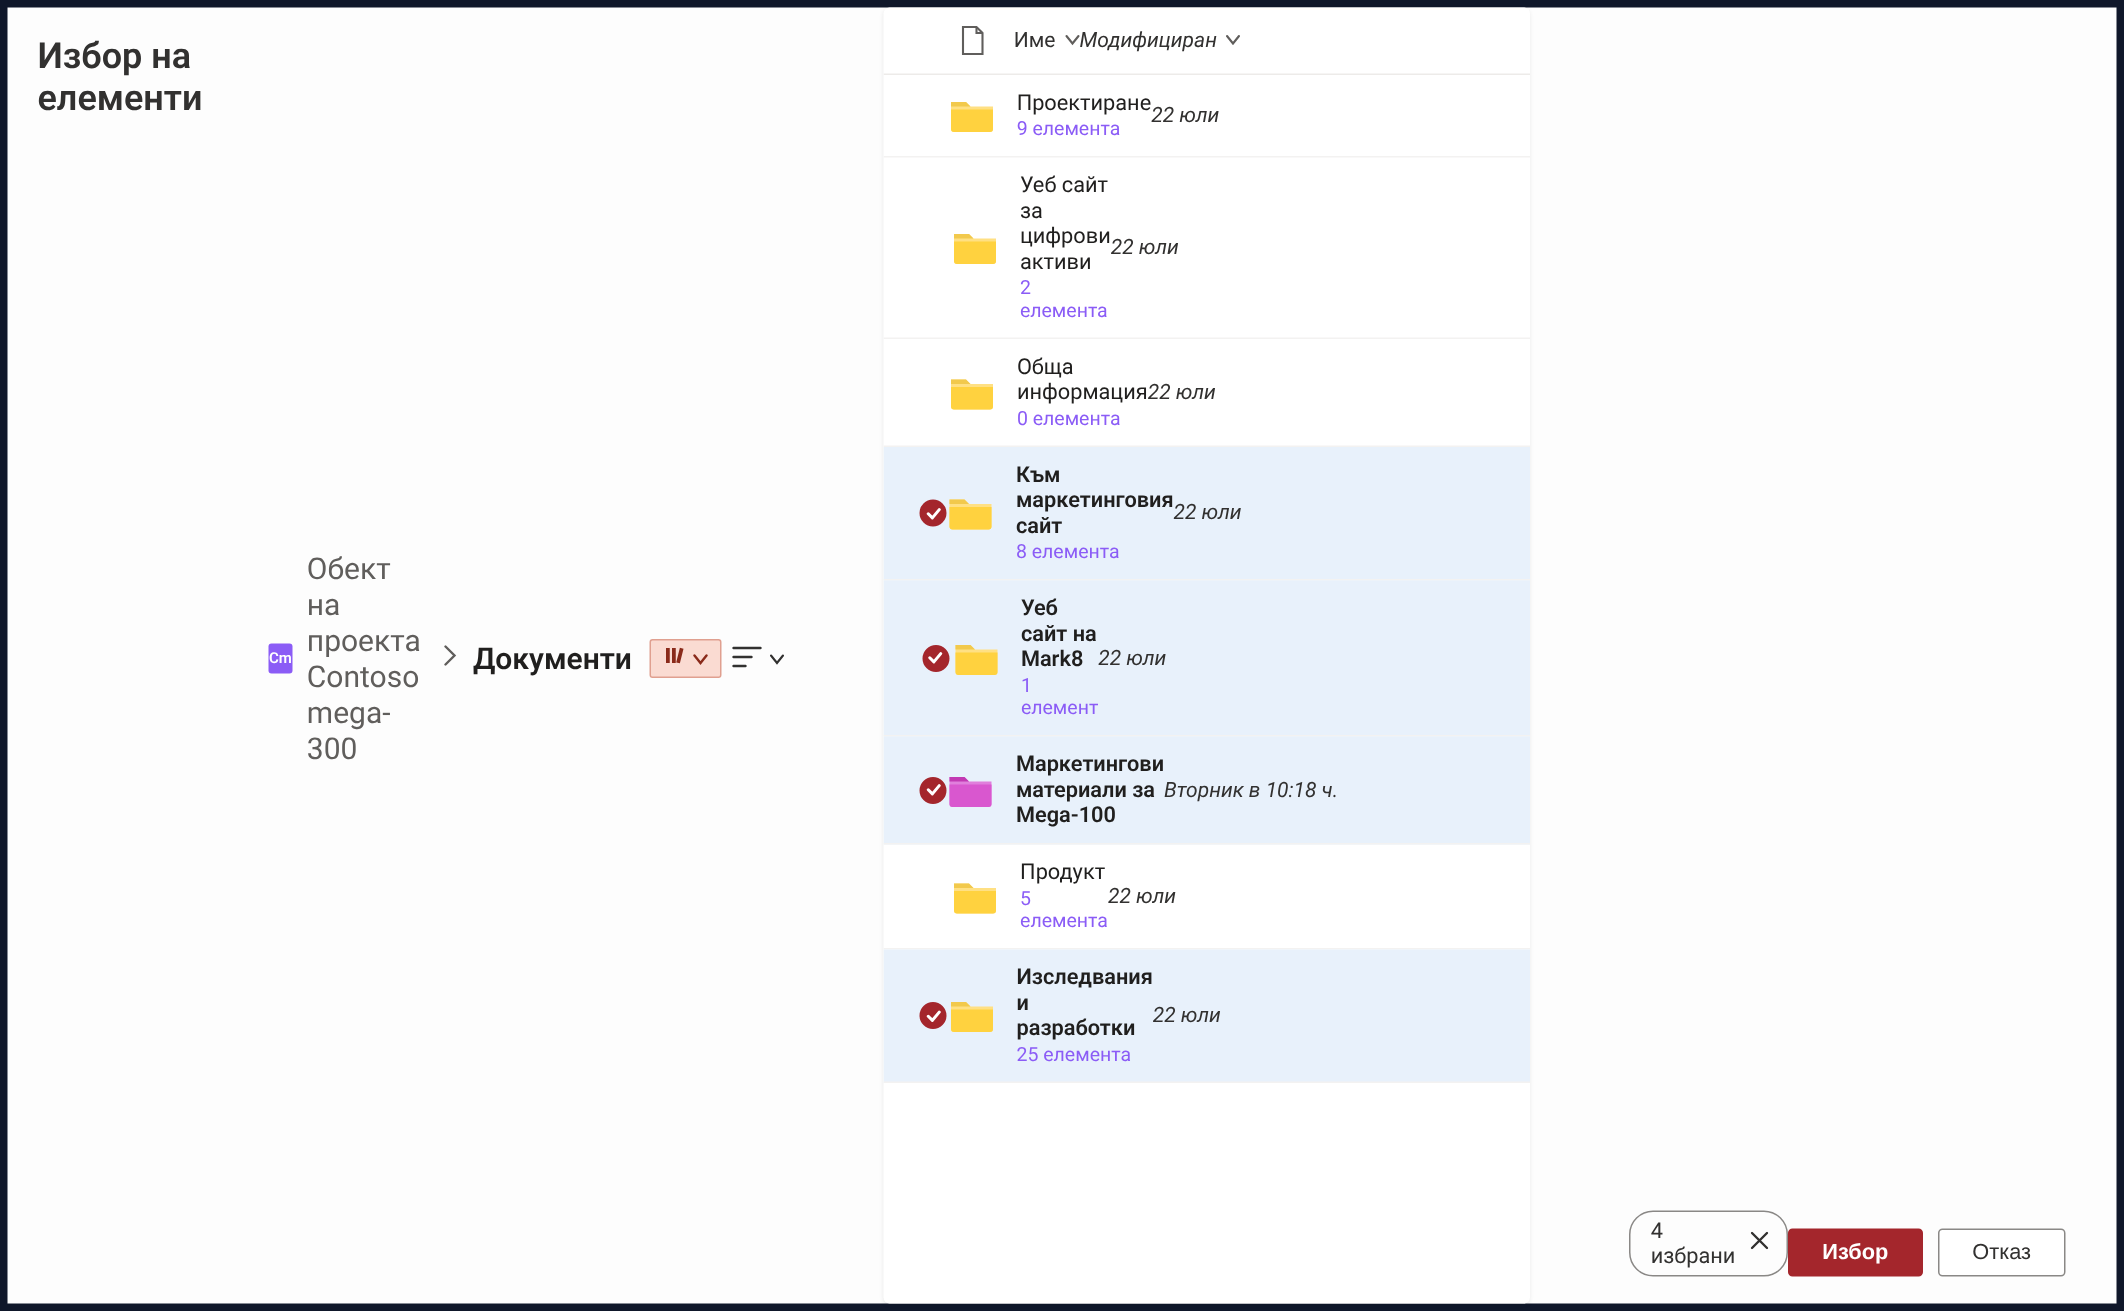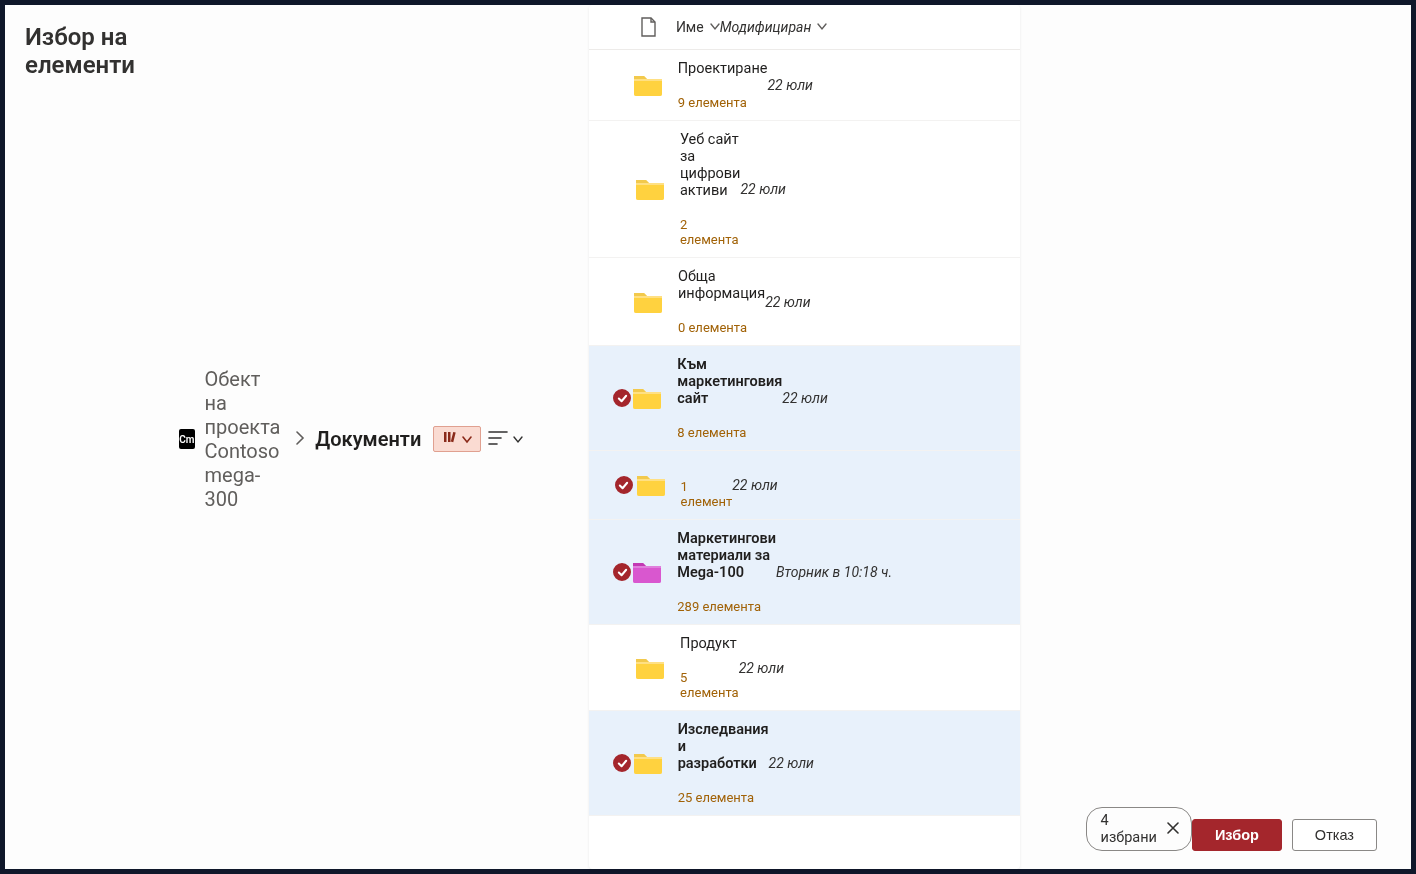--- a/index.html
+++ b/index.html
@@ -27,21 +27,21 @@
   .breadcrumb-row {
     display:flex; align-items:center; justify-content:space-between;
     padding:18px 20px 14px 20px;
   }
   .breadcrumb {
     display:flex; align-items:center; gap:10px;
     font-size:20px;
     color:#605e5c;
   }
   .bc-icon {
-    width:20px; height:20px; background:#000000; border-radius:2px;
+    width:20px; height:20px; background:#8b5cf6; border-radius:2px;
     display:flex; align-items:center; justify-content:center;
     color:#fff; font-size:10px; font-weight:600;
   }
   .bc-chevron { color:#605e5c; font-size:14px; }
   .bc-current { color:#201f1e; font-weight:600; }
   .lib-pill {
     display:inline-flex; align-items:center; gap:4px;
     background:#fadbd2; border:1px solid #e0a090;
     padding:2px 8px; border-radius:2px;
     font-size:15px; color:#8a2a1a;
@@ -90,21 +90,21 @@
     background:#a4262c; border-color:#a4262c;
   }
   .check svg { display:none; }
   .row.selected .check svg { display:block; }
   .folder {
     width:32px; height:26px;
   }
   .name-block { flex:1; padding-left:14px; }
   .name-line { font-size:14.5px; color:#201f1e; font-weight:400; }
   .row.selected .name-line { font-weight:600; }
-  .sub-line { font-size:13px; color:#a16207; margin-top:18px; }
+  .sub-line { font-size:13px; color:#8b5cf6; margin-top:2px; }
   .mod-text { font-size:14px; color:#323130; }
   .footer {
     display:flex; align-items:flex-end; justify-content:space-between;
     padding:22px 34px 18px 34px;
   }
   .sel-chip {
     display:inline-flex; align-items:center; gap:10px;
     border:1px solid #8a8886; border-radius:16px;
     padding:4px 12px 4px 14px;
     font-size:14.5px; color:#323130;
@@ -288,20 +288,21 @@
             </span>
     </div>
     <div class="col-icon">
             <svg class="folder" viewBox="0 0 32 26">
     <path d="M2 4 H12 L15 7 H30 V22 Q30 24 28 24 H4 Q2 24 2 22 Z" fill="#ffe083"></path>
     <path d="M2 4 H12 L15 7 H2 Z" fill="#f2c94c"></path>
     <path d="M2 9 H30 V22 Q30 24 28 24 H4 Q2 24 2 22 Z" fill="#ffd23f"></path>
   </svg>
           </div>
     <div class="name-block">
+      <div class="name-line">Уеб сайт на Mark8</div>
       <div class="sub-line">1 елемент</div>
     </div>
     <div class="col-mod">
       <span class="mod-text">22 юли</span>
     </div>
         </div>
         <div class="row selected">
     <div class="col-sel">
       <span class="check">
               <svg width="11" height="11" viewBox="0 0 12 12">
@@ -311,21 +312,20 @@
     </div>
     <div class="col-icon">
             <svg class="folder" viewBox="0 0 32 26">
     <path d="M2 4 H12 L15 7 H30 V22 Q30 24 28 24 H4 Q2 24 2 22 Z" fill="#e07fdc"></path>
     <path d="M2 4 H12 L15 7 H2 Z" fill="#c239b3"></path>
     <path d="M2 9 H30 V22 Q30 24 28 24 H4 Q2 24 2 22 Z" fill="#d957cf"></path>
   </svg>
           </div>
     <div class="name-block">
       <div class="name-line">Маркетингови материали за Mega-100</div>
-      <div class="sub-line">289 елемента</div>
     </div>
     <div class="col-mod">
       <span class="mod-text">Вторник в 10:18 ч.</span>
     </div>
         </div>
         <div class="row">
     <div class="col-sel">
       <span class="check"></span>
     </div>
     <div class="col-icon">

